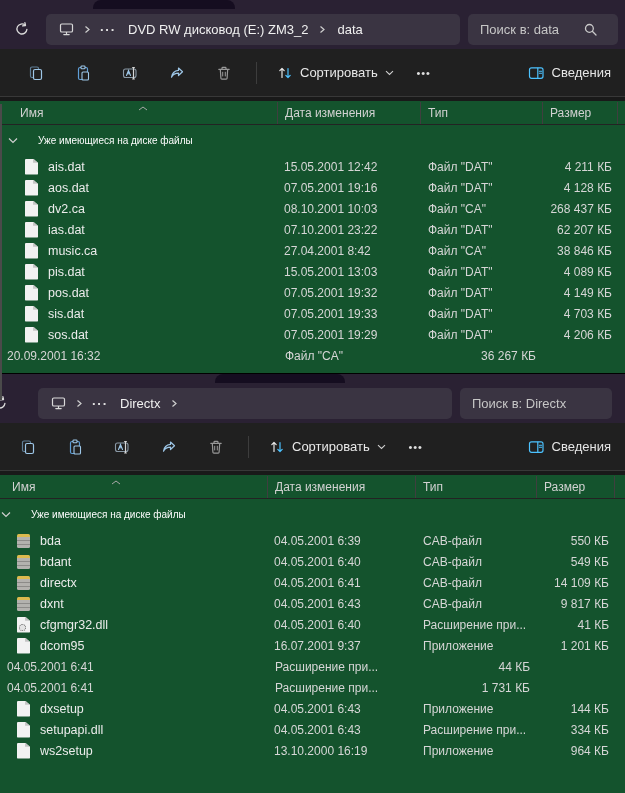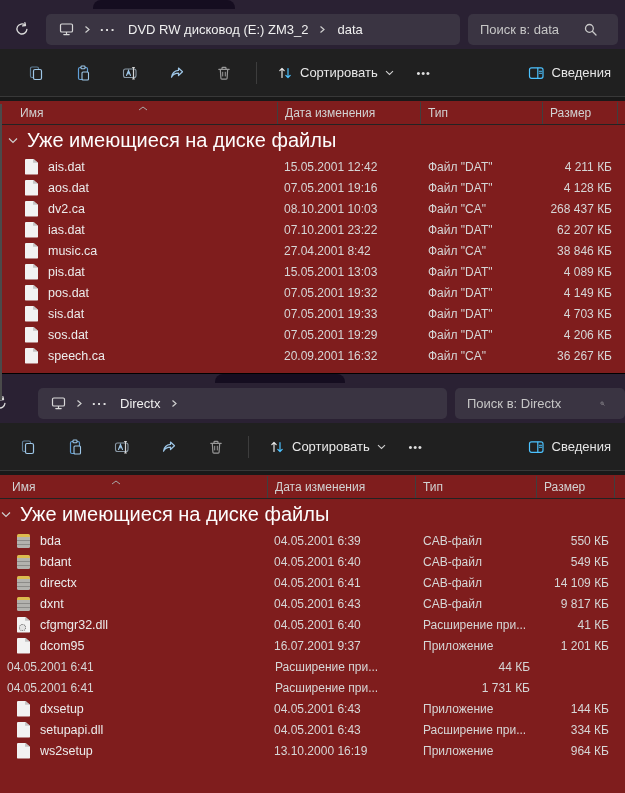--- a/index.html
+++ b/index.html
@@ -30,45 +30,45 @@
   .win2 .nav-btn{margin-left:-14px;}
   .address-bar{margin-left:10px;width:414px;height:31px;background:#3a3442;border-radius:5px;
     display:flex;align-items:center;padding:0 10px;box-sizing:border-box;gap:2px;}
   .win2 .address-bar{margin-left:24px;}
   .crumb{color:#f0f0f0;font-size:13px;padding:0 6px;white-space:nowrap;}
   .crumb.overflow{padding:0 4px;color:#e3e3e3;letter-spacing:1px;font-weight:bold;}
   .crumb-icon{display:flex;align-items:center;padding:0 4px 0 2px;}
   .bc-chev{display:flex;align-items:center;padding:0 3px;}
   .search-box{margin-left:8px;width:150px;height:31px;background:#3a3442;border-radius:5px;
     display:flex;align-items:center;padding:0 20px 0 12px;box-sizing:border-box;}
-  .win2 .search-box{width:170px;gap:39px;}
+  .win2 .search-box{width:152px;gap:39px;}
   .search-text{color:#c6c6c6;font-size:13px;flex:1;white-space:nowrap;}
 
   .toolbar{height:48px;background:#202020;display:flex;align-items:center;
     padding-left:16px;border-bottom:1px solid #383838;box-sizing:border-box;}
   .win2 .toolbar{padding-left:8px;}
   .tb-btn{flex:none;width:40px;height:34px;margin-right:7px;display:flex;align-items:center;
     justify-content:center;background:none;border:none;border-radius:4px;padding:0;}
   .tb-divider{flex:none;width:1px;height:22px;background:#3d3d3d;margin:0 12px 0 5px;}
   .sort-btn{width:auto;padding:0 8px;gap:7px;color:#e8e8e8;font-size:13px;}
   .more-btn{width:30px;color:#e0e0e0;font-size:11px;letter-spacing:1px;}
   .details-btn{width:auto;margin-left:auto;margin-right:6px;padding:0 8px;gap:7px;color:#e5e5e5;font-size:13px;}
 
-  .list{background:#7f1d1d;position:relative;height:276px;}
+  .list{background:#14532d;position:relative;height:276px;}
   .win2 .list{height:322px;}
   .header-row{display:grid;grid-template-columns:var(--c1) var(--c2) var(--c3) var(--c4);
     height:24px;margin-top:4px;align-items:center;position:relative;border-bottom:1px solid #232323;box-sizing:border-box;}
   .hcell{font-size:12px;color:#d2d2d2;height:22px;display:flex;align-items:center;}
   .hcell.hname{padding-left:var(--hindent);}
   .hcell.hdate,.hcell.htype,.hcell.hsize{border-left:1px solid #3f3f3f;padding-left:7px;}
   .hcell.hsize{border-right:1px solid #3f3f3f;}
   .sort-caret{position:absolute;top:-4px;left:var(--caretx);}
 
   .group-row{display:flex;align-items:center;height:31px;padding-left:var(--gindent);
-    color:#fdfdfd;font-size:20px;gap:9px;}
+    color:#fdfdfd;font-size:10px;gap:20px;}
 
   .row{display:grid;grid-template-columns:var(--c1) var(--c2) var(--c3) var(--c4);
     height:21px;align-items:center;font-size:12px;}
   .cell{white-space:nowrap;overflow:hidden;}
   .cell.name{display:flex;align-items:center;gap:10px;padding-left:var(--iicon);
     font-size:12.5px;color:#ececec;}
   .cell.date{padding-left:7px;color:#d6d6d6;}
   .cell.type{padding-left:8px;color:#d6d6d6;}
   .cell.size{text-align:right;padding-right:6px;color:#d6d6d6;}
 
@@ -292,24 +292,20 @@
             <div class="cell name">
               <span class="ficon icon-file"></span>
               <span>sos.dat</span>
             </div>
             <div class="cell date">07.05.2001 19:29</div>
             <div class="cell type">Файл "DAT"</div>
             <div class="cell size">4 206 КБ</div>
           </div>
 
           <div class="row">
-            <div class="cell name">
-              <span class="ficon icon-file"></span>
-              <span>speech.ca</span>
-            </div>
             <div class="cell date">20.09.2001 16:32</div>
             <div class="cell type">Файл "CA"</div>
             <div class="cell size">36 267 КБ</div>
           </div>
         </div>
     </div>
   </section>
 
   <section class="window win2">
     <div class="titlebar-strip">

